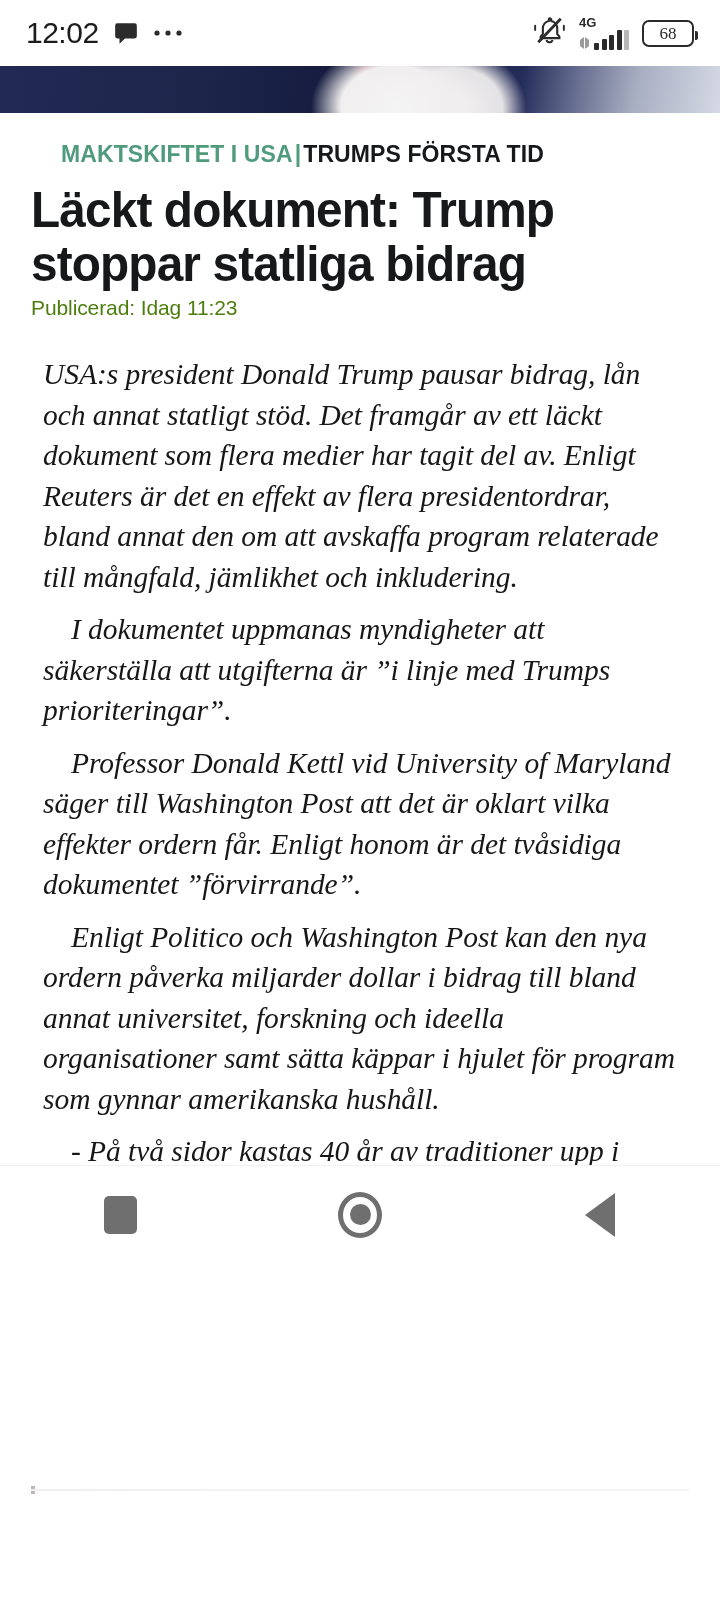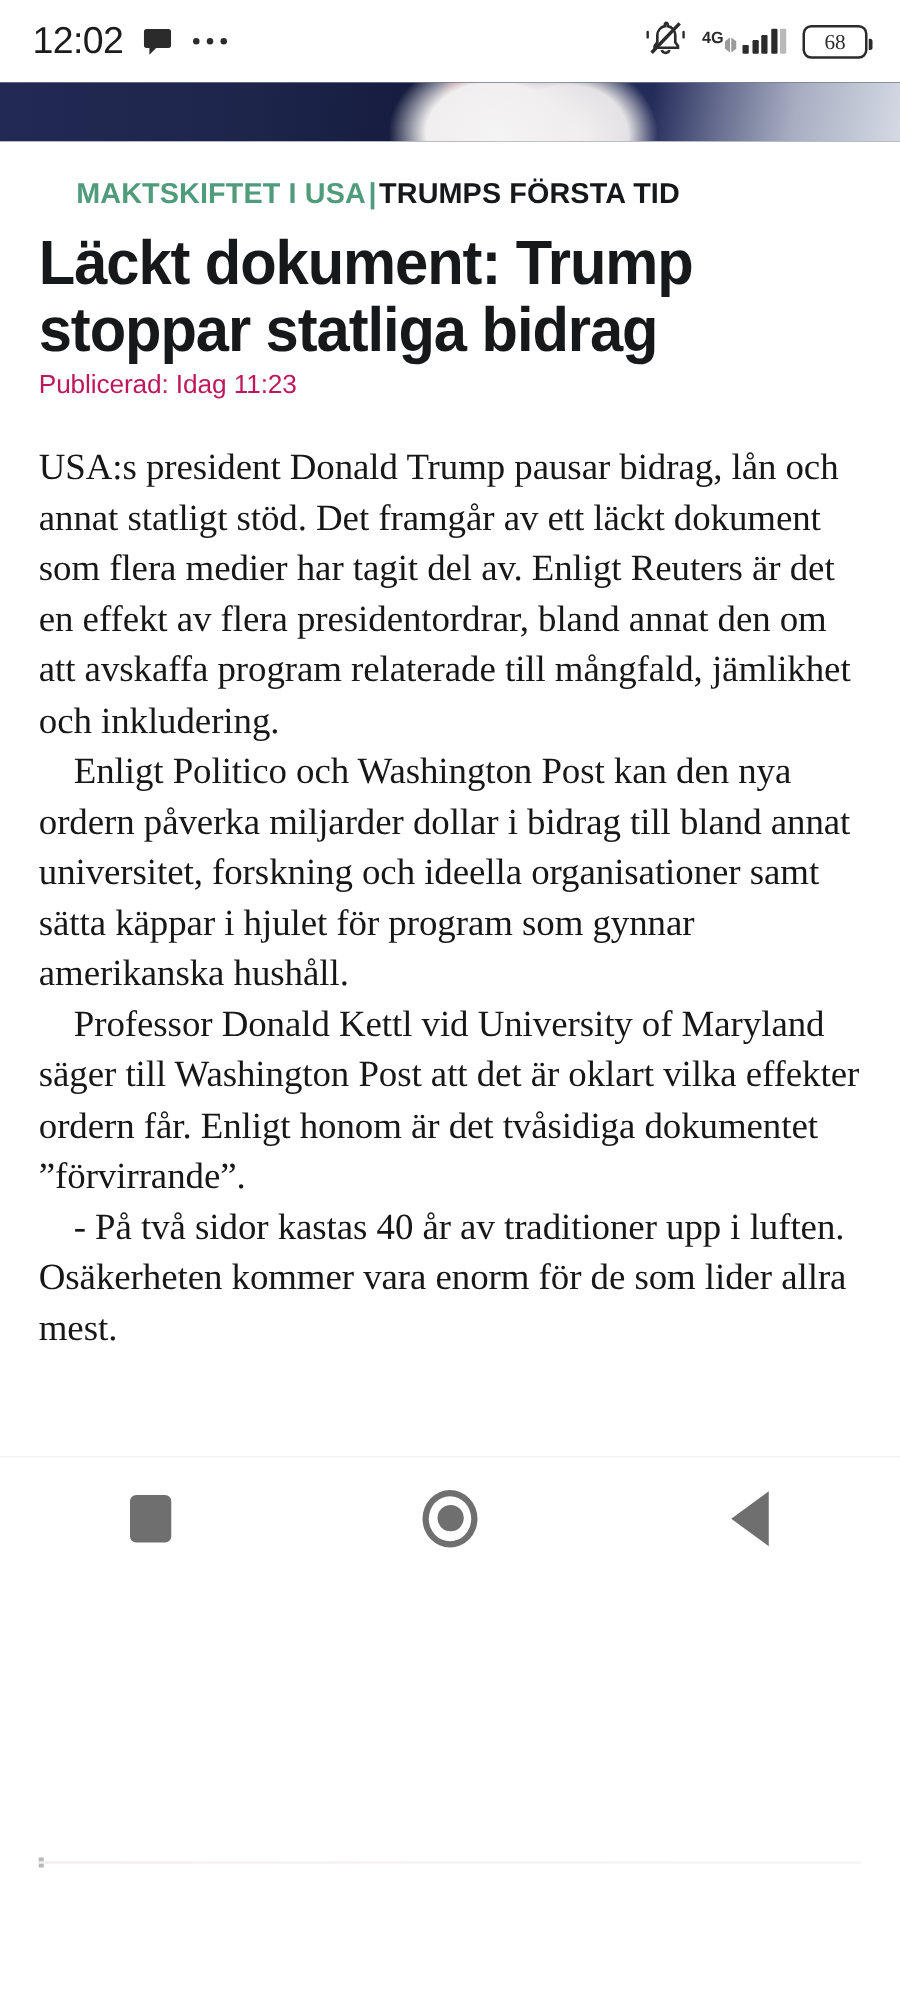--- a/index.html
+++ b/index.html
@@ -44,21 +44,21 @@
   .sb-batt span { font-size:17px; font-weight:400; color:#2b2b2b; line-height:1; }
   .sig-4g { font-size:13px; font-weight:700; color:#2b2b2b; line-height:1; margin-bottom:1px; }
   .sig-wrap { display:flex; align-items:flex-end; gap:2px; }
   .sig-bars { display:flex; align-items:flex-end; gap:2.5px; height:20px; }
   .sig-bars i { display:block; width:5px; background:#2b2b2b; border-radius:1px; }
   .sig-bars i:nth-child(1){ height:7px; }
   .sig-bars i:nth-child(2){ height:11px; }
   .sig-bars i:nth-child(3){ height:15px; }
   .sig-bars i:nth-child(4){ height:20px; }
   .sig-bars i:nth-child(5){ height:20px; background:#b9b9b9; }
-  .sig-col { display:flex; align-items:flex-start; }
+  .sig-col { display:flex; flex-direction:column; align-items:flex-start; }
 
   
   .hero {
     position:absolute; top:66px; left:0;
     width:720px; height:47px;
     overflow:hidden;
     background:#1b2447;
   }
   .hero .photo {
     position:absolute; inset:0;
@@ -112,33 +112,33 @@
     margin-top:24px;
     font-size:21px;
     font-weight:700;
     color:#4f8a74;
     letter-spacing:-0.1px;
   }
   .published {
     margin-top:5px;
     font-size:21px;
     font-weight:400;
-    color:#be185d;
+    color:#4d7c0f;
     letter-spacing:-0.1px;
   }
 
   .body {
     margin-top:34px;
     font-family:"Liberation Serif", serif;
     font-size:29.5px;
     line-height:40.5px;
     color:#171717;
     letter-spacing:-0.05px;
   }
-  .body p { margin:0; }
+  .body p { margin:12px;font-style:italic; }
   .body p + p { text-indent:28px; }
 
   
   .divider {
     position:absolute; left:31px; top:1489px;
     width:658px; height:2px;
     background:linear-gradient(90deg,#f2eef0 0%,#f4f2f3 40%,#f6f5f6 100%);
   }
   .divider-dot {
     position:absolute; left:31px; top:1486px;
@@ -242,22 +242,23 @@
     <div class="kicker">
       <span class="k-green">MAKTSKIFTET I USA</span><span class="k-sep">|</span><span class="k-dark">TRUMPS FÖRSTA TID</span>
     </div>
 
     <h1 class="headline">Läckt dokument: Trump stoppar statliga bidrag</h1>
 
     <div class="published">Publicerad: Idag 11:23</div>
 
     <div class="body">
       <p>USA:s president Donald Trump pausar bidrag, lån och annat statligt stöd. Det framgår av ett läckt dokument som flera medier har tagit del av. Enligt Reuters är det en effekt av flera presidentordrar, bland annat den om att avskaffa program relaterade till mångfald, jämlikhet och inkludering.</p>
+      <p>I dokumentet uppmanas myndigheter att säkerställa att utgifterna är ”i linje med Trumps prioriteringar”.</p>
+      <p>Professor Donald Kettl vid University of Maryland säger till Washington Post att det är oklart vilka effekter ordern får. Enligt honom är det tvåsidiga dokumentet ”förvirrande”.</p>
       <p>Enligt Politico och Washington Post kan den nya ordern påverka miljarder dollar i bidrag till bland annat universitet, forskning och ideella organisationer samt sätta käppar i hjulet för program som gynnar amerikanska hushåll.</p>
-      <p>Professor Donald Kettl vid University of Maryland säger till Washington Post att det är oklart vilka effekter ordern får. Enligt honom är det tvåsidiga dokumentet ”förvirrande”.</p>
       <p>- På två sidor kastas 40 år av traditioner upp i luften. Osäkerheten kommer vara enorm för de som lider allra mest.</p>
     </div>
   </div>
 
   <div class="divider-dot"></div>
   <div class="divider"></div>
 
   <div class="navbar">
     <div class="nav-btn">
       <div class="nav-recents"></div>

